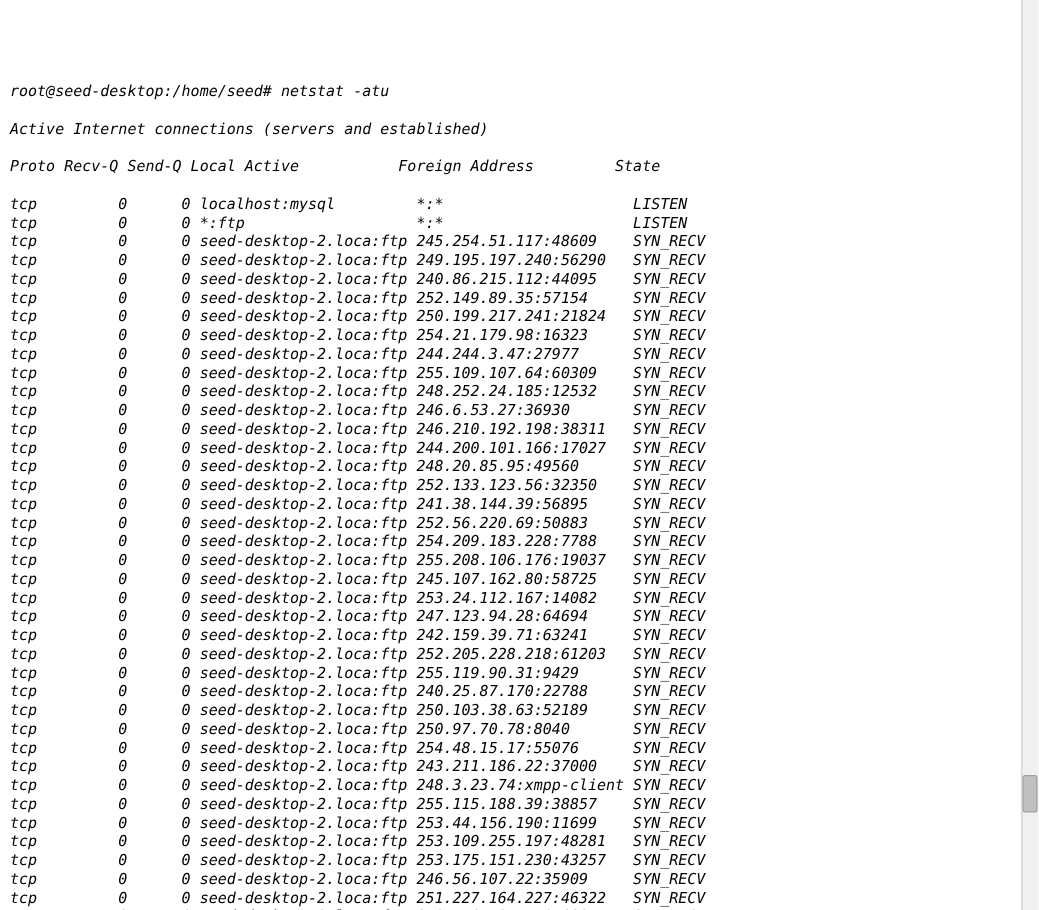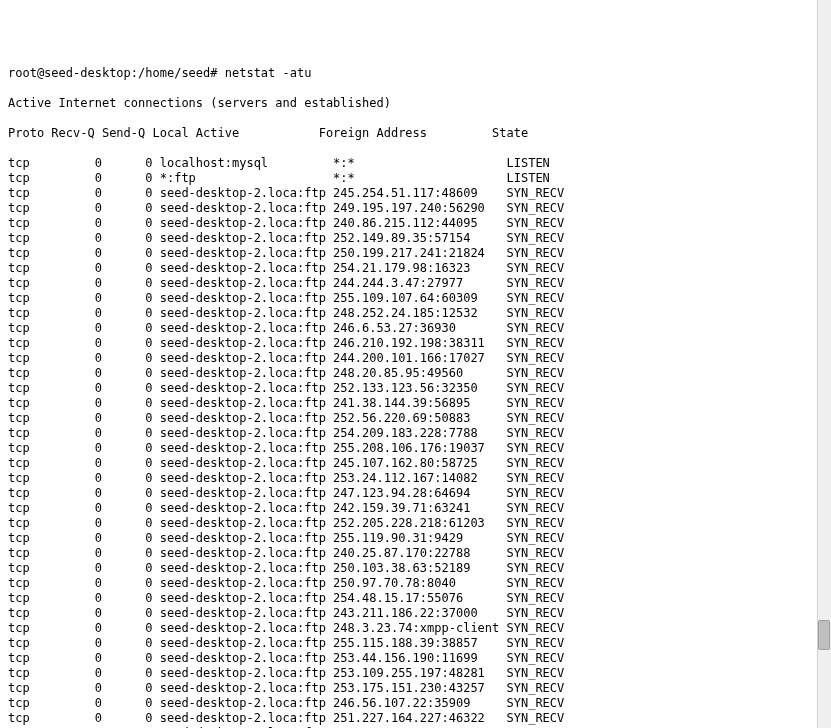--- a/index.html
+++ b/index.html
@@ -1,18 +1,19 @@
 <!DOCTYPE html>
 <html><head>
   <meta charset="utf-8">
   <style>
     * {
       margin: 0;
       padding: 0;
       box-sizing: border-box;
+      font-style: italic;
     }
     body {
       font-family: "DejaVu Sans Mono", "Liberation Mono", Consolas, monospace;
       font-size: 12px;
       background: #ffffff;
       color: #000000;
       padding: 6px 8px;
       line-height: 1.25;
       white-space: pre;
       width: 831px;

